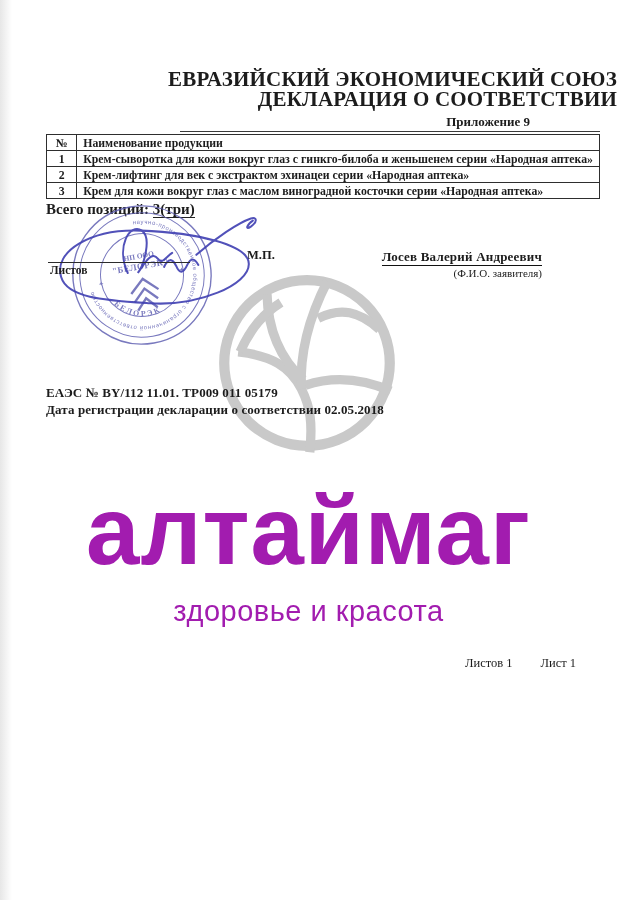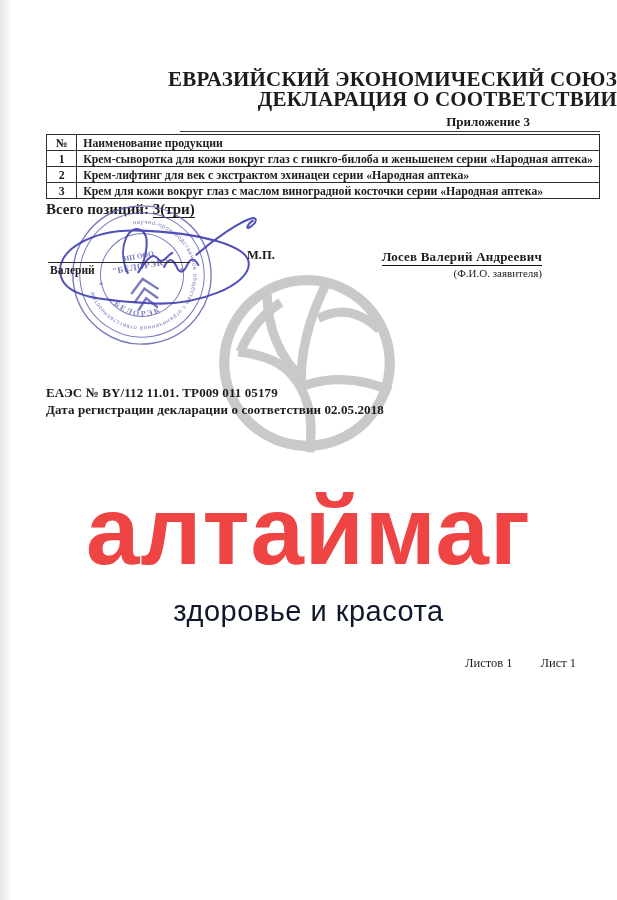--- a/index.html
+++ b/index.html
@@ -62,45 +62,45 @@
   }
   .applicant .caption{font-size:11px;margin-top:1px;}
   .tree-mark{position:absolute;left:214px;top:270px;z-index:1;}
   .reg-block{
     position:absolute;left:46px;top:385px;z-index:2;
     font-size:13px;font-weight:bold;line-height:16.5px;letter-spacing:0.1px;
   }
   .brand-mark{
     position:absolute;left:0;top:481px;width:100%;text-align:center;z-index:1;
     font-family:"Liberation Sans", sans-serif;font-weight:bold;
-    font-size:96px;color:#ef4444;letter-spacing:1px;line-height:100px;
+    font-size:96px;color:#a21caf;letter-spacing:1px;line-height:100px;
   }
   .brand-tagline{
     position:absolute;left:0;top:595px;width:100%;text-align:center;z-index:1;
     font-family:"Liberation Sans", sans-serif;
-    font-size:29px;color:#0f172a;letter-spacing:0.5px;
+    font-size:29px;color:#a21caf;letter-spacing:0.5px;
   }
   .footer-sheets{
     position:absolute;left:465px;top:656px;font-size:12.5px;z-index:2;
   }
   .footer-sheets span{margin-right:28px;}
   .footer-sheets span:last-child{margin-right:0;}
 </style>
 </head>
 <body>
 
 <div class="page">
   <div class="scan-edge"></div>
 
   <div class="titles">
     <div>ЕВРАЗИЙСКИЙ ЭКОНОМИЧЕСКИЙ СОЮЗ</div>
     <div>ДЕКЛАРАЦИЯ О СООТВЕТСТВИИ</div>
   </div>
 
-  <div class="annex">Приложение 3</div>
+  <div class="annex">Приложение 9</div>
 
   <table class="products">
     <tbody>
       <tr>
         <td class="num">№</td>
         <td>Наименование продукции</td>
       </tr>
       <tr>
         <td class="num">1</td>
         <td>Крем-сыворотка для кожи вокруг глаз с гинкго-билоба и женьшенем серии «Народная аптека»</td>
@@ -148,21 +148,21 @@
   <svg class="signature" width="222" height="132" viewBox="0 0 220 130">
     <g fill="none" stroke="#3f3fb2" stroke-width="2" stroke-linecap="round">
       <path d="M 16 70 C 8 45 45 22 95 24 C 150 26 202 38 202 57 C 202 78 152 99 104 96 C 60 93 22 91 16 70"></path>
       <path d="M 82 66 C 70 40 84 16 96 24 C 106 31 98 58 92 66 C 100 54 106 44 112 52 C 116 58 120 50 126 46"></path>
       <path d="M 118 60 q 6 -13 12 -1 q 5 12 11 -1 q 5 -11 11 0"></path>
       <path d="M 150 48 C 168 32 192 16 204 12 C 210 10 211 15 204 20 C 198 24 200 18 206 14"></path>
     </g>
   </svg>
 
   <div class="sig-line"></div>
-  <div class="sig-label">Валерий</div>
+  <div class="sig-label">Листов</div>
 
   <div class="mp">М.П.</div>
 
   <div class="applicant">
     <span class="name">Лосев Валерий Андреевич</span>
     <div class="caption">(Ф.И.О. заявителя)</div>
   </div>
 
   <svg class="tree-mark" width="186" height="186" viewBox="0 0 200 200">
     <g fill="none" stroke="#c9c9c9" stroke-width="11">

